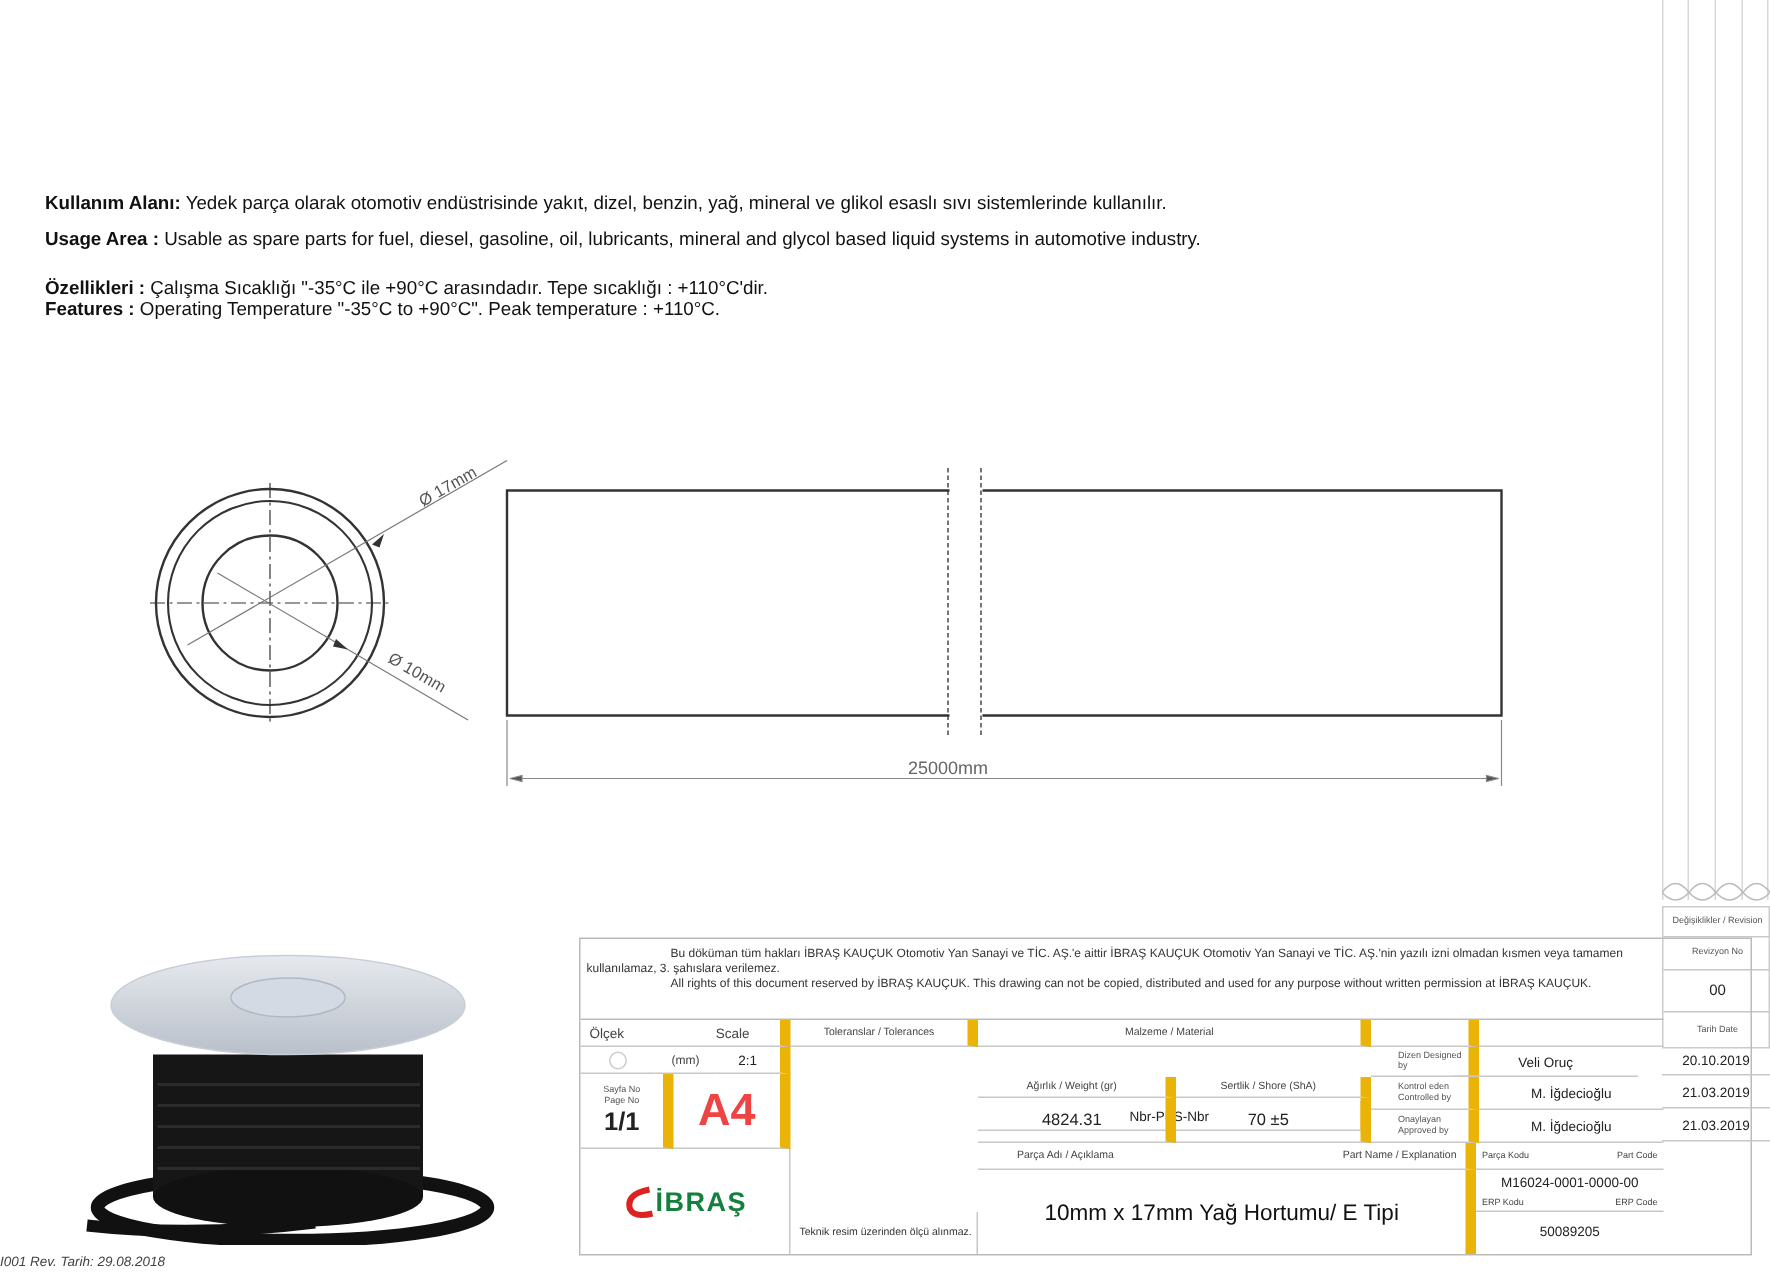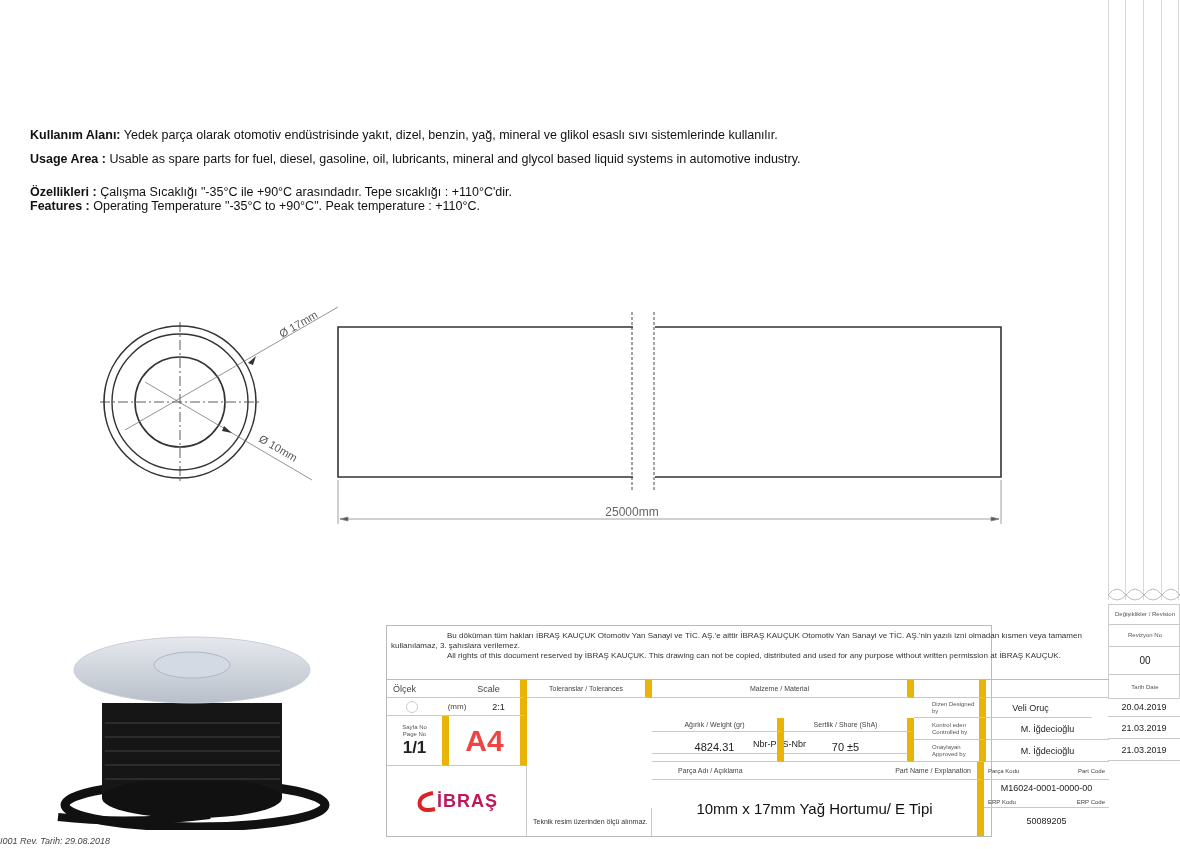--- a/index.html
+++ b/index.html
@@ -100,21 +100,21 @@
       <path d="M54 10 Q63 -2 72 10 Q63 20 54 10"></path>
   </g>
 </svg>
 <div class="tb" style="left:1108px;top:604px;width:72px;height:95px;border-color:#ccc;">
   <div class="cell small h1" style="left:0;top:0;width:72px;height:20px;border-right:none;">Değişiklikler / Revision</div>
   <div class="cell small h1" style="left:0;top:20px;width:72px;height:22px;border-right:none;">Revizyon No</div>
   <div class="cell val h1" style="left:0;top:42px;width:72px;height:28px;border-right:none;font-size:10px;">00</div>
   <div class="cell small" style="left:0;top:70px;width:72px;height:24px;">Tarih Date</div>
 </div>
 
-<div class="tb" style="left:386px;top:625px;width:606px;height:212px;">
+<div class="tb" style="left:386px;top:625px;width:782px;height:212px;">
 
   <div class="abs notice" style="left:4px;top:5px;width:700px;height:50px;">
     <div style="text-indent:56px;">Bu döküman tüm hakları İBRAŞ KAUÇUK Otomotiv Yan Sanayi ve TİC. AŞ.'e aittir İBRAŞ KAUÇUK Otomotiv Yan Sanayi ve TİC. AŞ.'nin yazılı izni olmadan kısmen veya tamamen kullanılamaz, 3. şahıslara verilemez.</div>
     <div style="text-indent:56px;">All rights of this document reserved by İBRAŞ KAUÇUK. This drawing can not be copied, distributed and used for any purpose without written permission at İBRAŞ KAUÇUK.</div>
   </div>
   <div class="abs" style="left:0;top:53px;width:722px;border-top:1px solid #bbb;"></div>
 
   <div class="cell h1" style="left:0;top:54px;width:70px;height:18px;justify-content:flex-start;padding-left:6px;font-size:9px;border-right:none;">Ölçek</div>
   <div class="cell h1" style="left:70px;top:54px;width:70px;height:18px;font-size:9px;">Scale</div>
   <div class="cell h1" style="left:0;top:72px;width:50px;height:18px;border-right:none;">
@@ -126,21 +126,21 @@
   <div class="cell h1" style="left:0;top:90px;width:62px;height:50px;flex-direction:column;">
     <span class="small" style="width:30px;">Sayfa No Page No</span>
     <span style="font-size:17px;font-weight:bold;color:#222;">1/1</span>
   </div>
   <div class="cell h1 big" style="left:62px;top:90px;width:78px;height:50px;">A4</div>
 
   <div class="cell" style="left:0;top:140px;width:140px;height:70px;border-right:1px solid #c8c8c8;">
     <svg width="22" height="22" viewBox="0 0 22 22">
         <path d="M18 3 Q2 6 5 16 Q8 22 20 19" stroke="#d22" stroke-width="4" fill="none"></path>
       </svg>
-    <span style="font-size:18px;font-weight:bold;color:#be185d;letter-spacing:1px;">İBRAŞ</span>
+    <span style="font-size:18px;font-weight:bold;color:#15803d;letter-spacing:1px;">İBRAŞ</span>
   </div>
 
   <div class="cell h1" style="left:140px;top:54px;width:125px;height:18px;font-size:7px;">Toleranslar / Tolerances</div>
   <div class="cell notice" style="left:140px;top:182px;width:125px;height:28px;justify-content:flex-start;text-align:left;padding-left:6px;border-right:1px solid #c8c8c8;font-size:7px;">Teknik resim üzerinden ölçü alınmaz.</div>
 
   <div class="cell h1" style="left:265px;top:54px;width:262px;height:18px;font-size:7px;">Malzeme / Material</div>
   <div class="cell h1 val" style="left:265px;top:72px;width:262px;height:20px;font-size:9px;margin-top:36px;">Nbr-PES-Nbr</div>
   <div class="cell h1" style="left:265px;top:92px;width:132px;height:14px;font-size:7px;">Ağırlık / Weight (gr)</div>
   <div class="cell h1" style="left:397px;top:92px;width:130px;height:14px;font-size:7px;">Sertlik / Shore (ShA)</div>
   <div class="cell h1 val" style="left:265px;top:106px;width:132px;height:30px;">4824.31</div>
@@ -169,17 +169,17 @@
     <span>Part Code</span>
   </div>
   <div class="cell val" style="left:597px;top:154px;width:125px;height:16px;font-size:9px;">M16024-0001-0000-00</div>
   <div class="cell h1" style="left:597px;top:170px;width:125px;height:12px;justify-content:space-between;padding:0 4px;font-size:6px;border-right:none;">
     <span>ERP Kodu</span>
     <span>ERP Code</span>
   </div>
   <div class="cell val" style="left:597px;top:182px;width:125px;height:26px;font-size:9px;">50089205</div>
 </div>
 
-<div class="cell val" style="left:1108px;top:697px;width:72px;height:20px;font-size:9px;border-bottom:1px solid #c8c8c8;">20.04.2019</div>
+<div class="cell val" style="left:1108px;top:697px;width:72px;height:20px;font-size:9px;border-bottom:1px solid #c8c8c8;">20.10.2019</div>
 <div class="cell val" style="left:1108px;top:717px;width:72px;height:22px;font-size:9px;border-bottom:1px solid #c8c8c8;">21.03.2019</div>
 <div class="cell val" style="left:1108px;top:739px;width:72px;height:22px;font-size:9px;border-bottom:1px solid #c8c8c8;">21.03.2019</div>
 
 <div class="abs" style="left:0;top:836px;font-size:9px;font-style:italic;color:#444;">I001 Rev. Tarih: 29.08.2018</div>
 
 </body></html>

